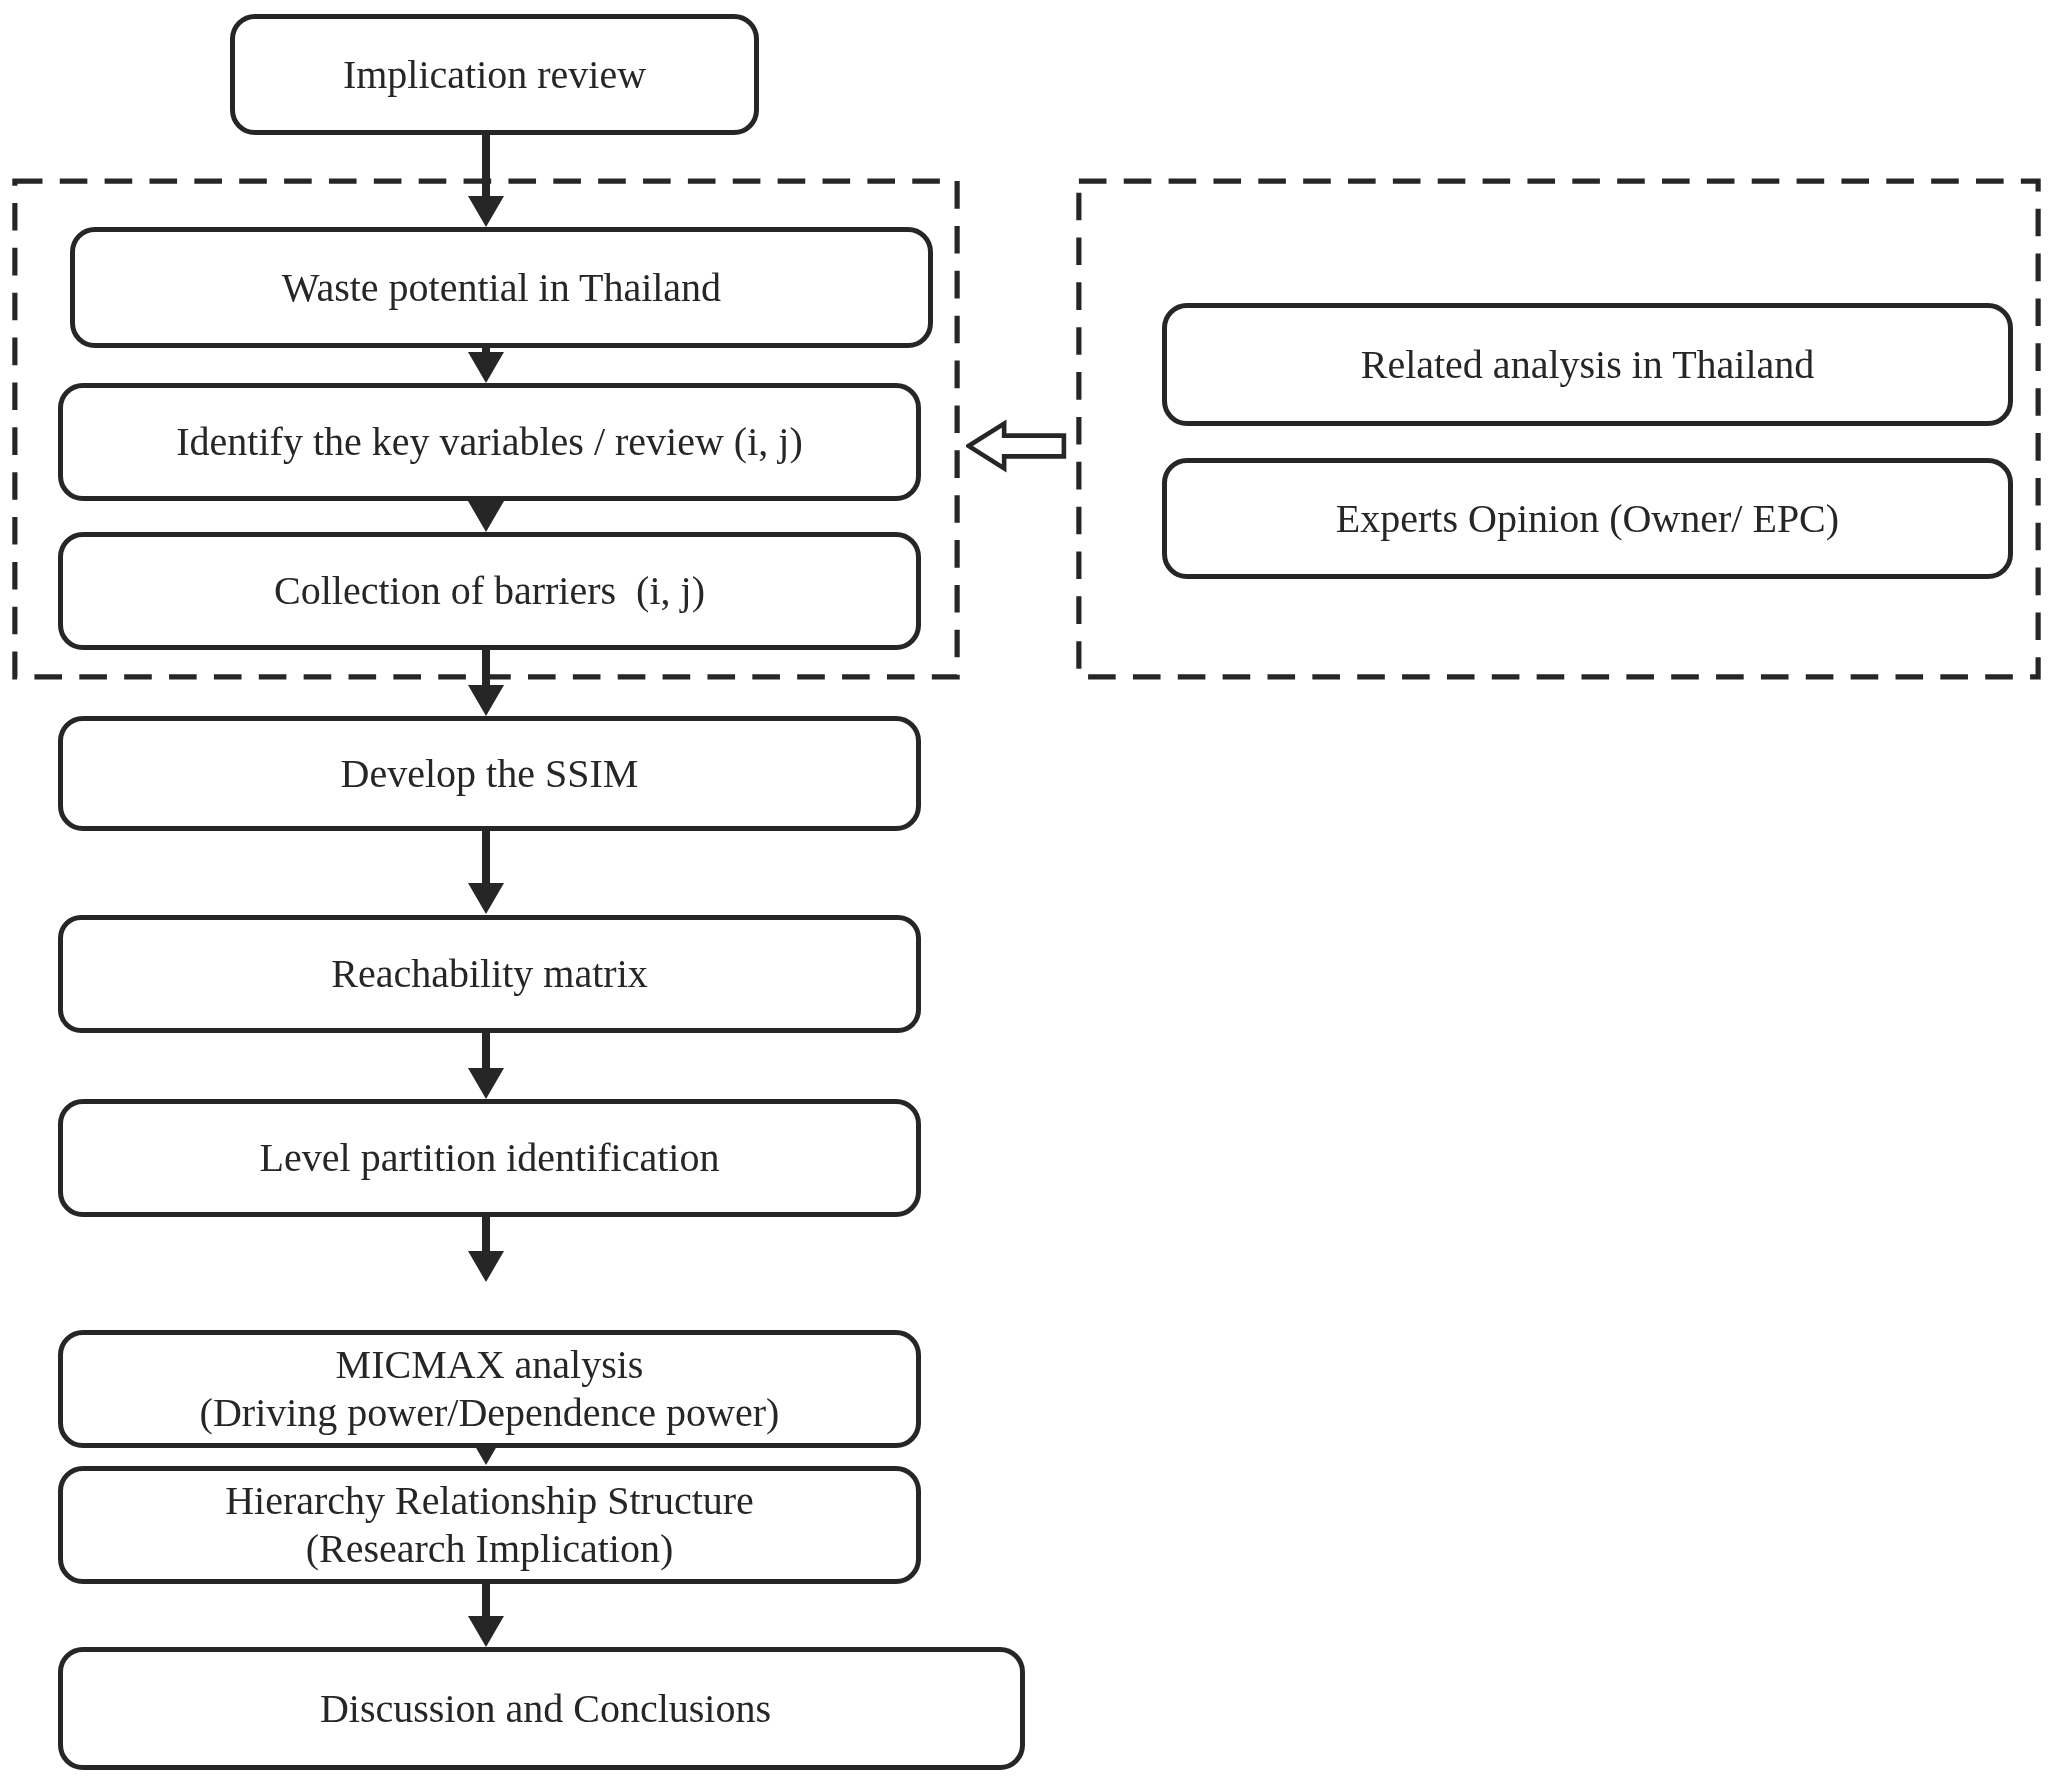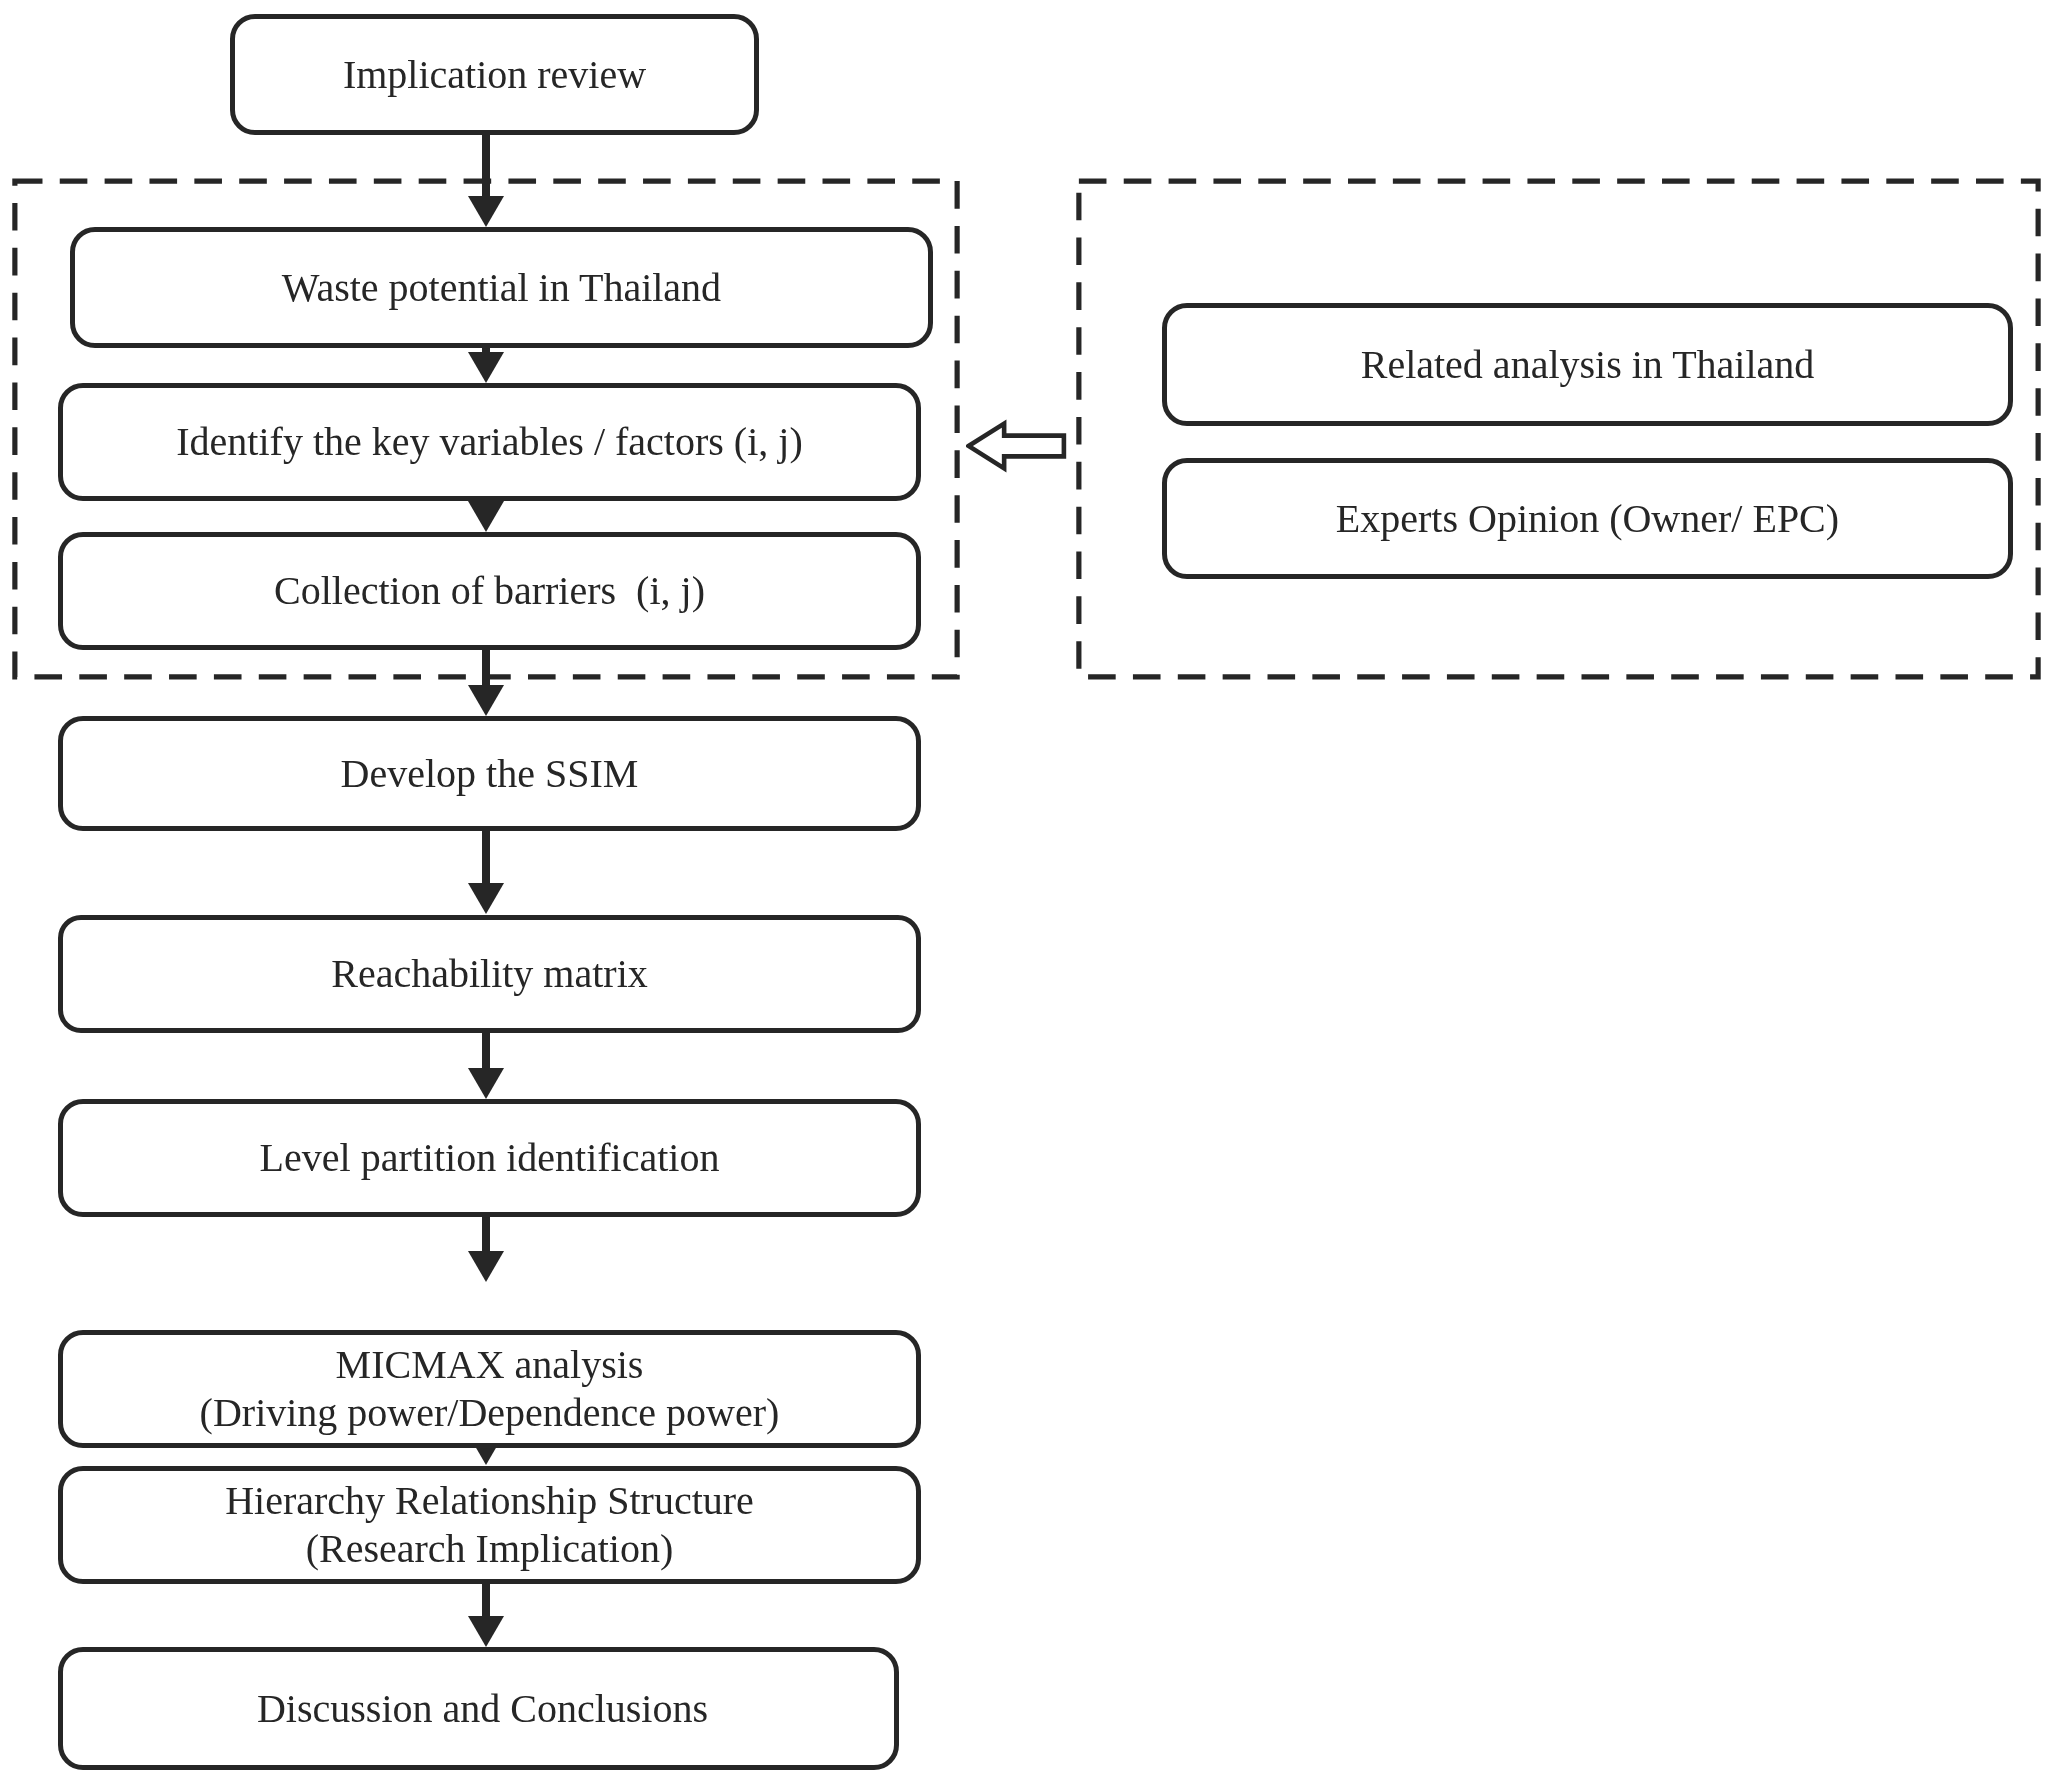--- a/index.html
+++ b/index.html
@@ -34,21 +34,21 @@
   }
   .b1 {left:230px;  top:14.4px;   width:529px;  height:121px;}
   .b2 {left:58px;  top:227px;  width:863px; height:121px;margin-left:12px;}
   .b3 {left:58px;  top:383px;  width:863px; height:118px;}
   .b4 {left:58px;  top:532px;  width:863px; height:118px;}
   .b5 {left:58px;  top:716px; width:863px; height:115px;}
   .b6 {left:58px;  top:915px; width:863px; height:118px;border-radius:23px;}
   .b7 {left:58px;  top:1099px; width:863px; height:118px;}
   .b8 {left:58px;  top:1330px; width:863px; height:118px;}
   .b9 {left:58px;  top:1466px; width:863px; height:118px;}
-  .b10{left:58px;  top:1647px; width:841px; height:123px;padding-left:8px;}
+  .b10{left:58px;  top:1647px; width:967px; height:123px;padding-left:8px;}
   .s1 {left:1162px; top:303px;  width:851px; height:123px;}
   .s2 {left:1162px; top:458px;  width:851px; height:121px;}
   
   .varrow{position:absolute;width:46px;margin-left:-23px;z-index:2;}
   .varrow::before{
     content:"";position:absolute;left:50%;margin-left:-4px;
     width:8px;top:0;height:calc(100% - 28px);background:var(--line);
   }
   .varrow::after{
     content:"";position:absolute;bottom:0;left:50%;margin-left:-18px;
@@ -99,21 +99,21 @@
     <polygon points="4,47 66,8 66,29 170,29 170,65 66,65 66,86" fill="#ffffff" stroke="#262626" stroke-width="8" stroke-linejoin="miter"></polygon>
   </svg>
 
   <div class="pbox b1">
     <span>Implication review</span>
   </div>
   <div class="pbox b2">
     <span>Waste potential in Thailand</span>
   </div>
   <div class="pbox b3">
-    <span>Identify the key variables / factors (i, j)</span>
+    <span>Identify the key variables / review (i, j)</span>
   </div>
   <div class="pbox b4">
     <span>Collection of barriers &nbsp;(i, j)</span>
   </div>
   <div class="pbox b5">
     <span>Develop the SSIM</span>
   </div>
   <div class="pbox b6">
     <span>Reachability matrix</span>
   </div>

